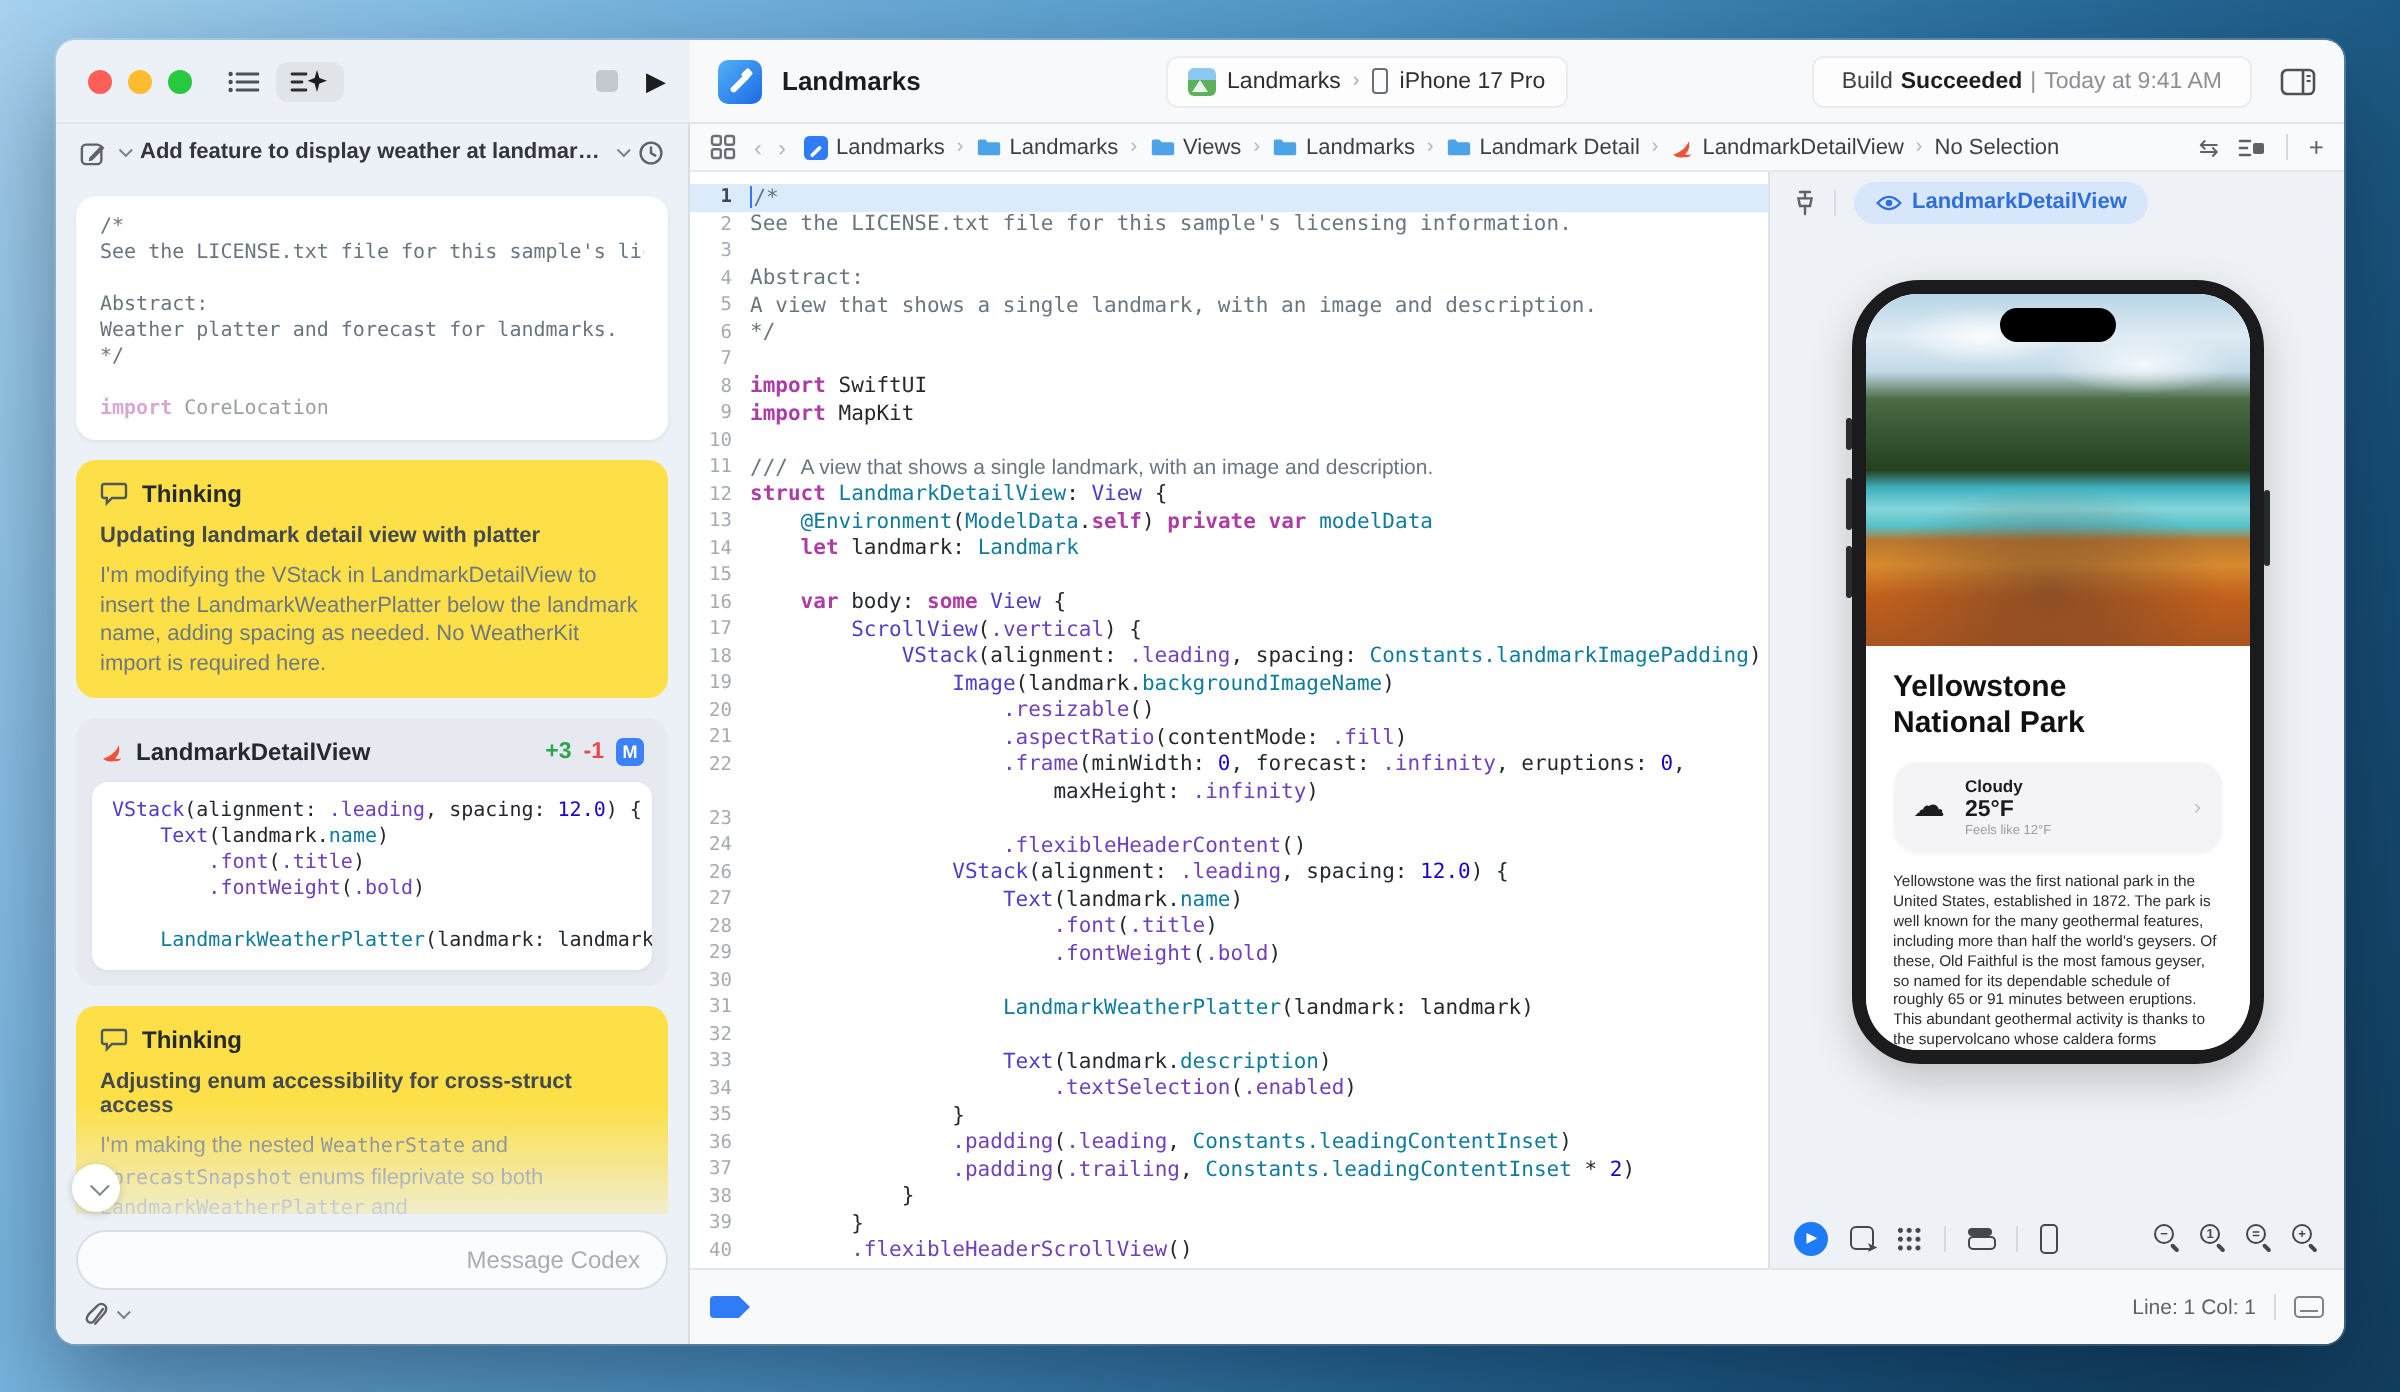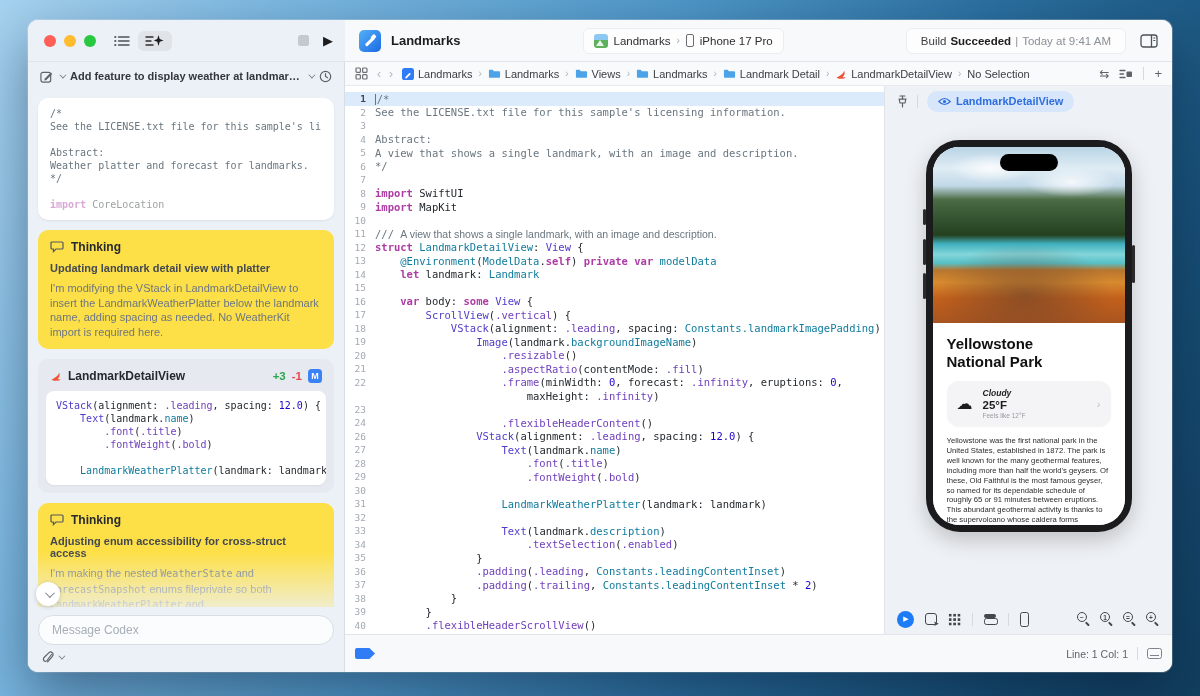--- a/index.html
+++ b/index.html
@@ -58,21 +58,21 @@
   .think-body .m { font-family:"DejaVu Sans Mono","Liberation Mono",monospace; font-size:10px; }
   .diff-head { display:flex; align-items:center; gap:6px; padding:2px 4px 8px; font-size:12px; color:#26292d; font-weight:600;}
   .diff-head .grow { flex:1; }
   .plus { color:#2da44e; font-weight:700; font-size:11.5px;}
   .minus { color:#e5484d; font-weight:700; font-size:11.5px;}
   .mbadge { background:#3b82f6; color:#fff; font-size:9px; font-weight:700; width:14px; height:14px; border-radius:3.5px; display:flex; align-items:center; justify-content:center; }
   .fade-ov { position:absolute; left:0; right:0; bottom:0; height:120px; z-index:2; pointer-events:none;
     background:linear-gradient(180deg, rgba(236,241,247,0) 0%, rgba(236,241,247,.9) 55%, #ecf1f7 100%); }
   .collapse-chip { position:absolute; left:8px; bottom:66px; z-index:3; width:24px; height:24px; border-radius:50%; background:#fff; box-shadow:0 1px 4px rgba(0,0,0,.18); display:flex; align-items:center; justify-content:center; }
   .composer { flex:none; padding:8px 10px 6px; z-index:3; }
-  .composer input { width:100%; height:30px; border-radius:15px; border:1px solid #d9dee4; background:#fafcfe; padding:0 13px; font-size:12px; color:#33373c; outline:none; font-family:"Liberation Sans",sans-serif;}
+  .composer input { width:100%; height:30px; border-radius:15px; border:1px solid #d9dee4; background:#fafcfe; padding:0 13px; font-size:12px; color:#33373c; outline:none; font-family:"Liberation Sans",sans-serif;text-align:right;}
   .composer input::placeholder { color:#a7aeb6; }
   .attach-row { display:flex; align-items:center; gap:4px; padding:6px 4px 2px; color:#5f6368;}
   
   .cv { width:7px; height:7px; border-right:1.4px solid #7d838a; border-bottom:1.4px solid #7d838a; display:inline-block; flex:none;}
   .cv.down { transform:rotate(45deg) translateY(-2px); }
   .cv.sm { width:5px; height:5px; }
   
   .rgroup { flex:1; display:flex; flex-direction:column; min-width:0; }
   .jumpbar { height:24px; flex:none; background:#f8fafb; border-bottom:1px solid #e7eaec; display:flex; align-items:center; padding:0 10px; gap:7px; font-size:11px; color:#3c4043; }
   .jb-nav { color:#b3b9bf; font-size:12px; display:flex; gap:8px; margin:0 2px;}
@@ -109,21 +109,21 @@
       radial-gradient(ellipse 70% 45% at 48% 84%, rgba(95,62,44,.55), rgba(95,62,44,0) 65%),
       radial-gradient(ellipse 30% 12% at 30% 12%, rgba(255,255,255,.85), rgba(255,255,255,0) 70%),
       radial-gradient(ellipse 34% 12% at 72% 20%, rgba(255,255,255,.8), rgba(255,255,255,0) 70%),
       linear-gradient(180deg,#b9d4e6 0%,#dfecf4 12%,#c2d9e8 22%,#4a6b43 30%,#31512f 42%,#25401f 50%,#3fb0be 55%,#84d6da 61%,#56c1c8 66%,#b8762f 70%,#d88a2e 77%,#c2601c 86%,#a85420 100%);
   }
   .phone-body { padding:12px 14px 0; }
   .ph-title { font-size:15px; font-weight:700; line-height:18px; color:#111; width:130px; }
   .weather-card { margin-top:10px; background:#f4f4f6; border-radius:12px; padding:7px 10px; display:flex; align-items:center; gap:10px; box-shadow:0 1px 2px rgba(0,0,0,.05);}
   .wc-cloud { font-size:16px; color:#1c1c1e; line-height:1; }
   .wc-col { flex:1; }
-  .wc-cond { font-size:8.5px; font-weight:600; color:#1c1c1e;font-style:italic; }
+  .wc-cond { font-size:8.5px; font-weight:600; color:#1c1c1e; }
   .wc-temp { font-size:11.5px; font-weight:700; color:#1c1c1e; margin-top:1px;}
   .wc-feels { font-size:6.5px; color:#9a9aa0; margin-top:1px; }
   .wc-chev { color:#c0c0c6; font-size:11px; }
   .ph-desc { margin-top:10px; font-size:7.7px; line-height:9.9px; color:#2c2c2e; height:134px; overflow:hidden; }
   .cv-controls { height:30px; flex:none; display:flex; align-items:center; gap:11px; padding:0 12px; color:#44484d;}
   .play-circ { width:17px; height:17px; border-radius:50%; background:#1d7bf5; color:#fff; display:flex; align-items:center; justify-content:center; font-size:7px; padding-left:1px;}
   .mag { position:relative; width:14px; height:14px; flex:none;}
   .mag .ring { position:absolute; left:0; top:0; width:10px; height:10px; border:1.3px solid #44484d; border-radius:50%; display:flex; align-items:center; justify-content:center; font-size:6.5px; font-weight:700; color:#44484d;}
   .mag::after { content:""; position:absolute; right:1px; bottom:1px; width:5px; height:1.6px; background:#44484d; transform:rotate(45deg); border-radius:1px;}
   .zoomgrp { margin-left:auto; display:flex; gap:9px; }

